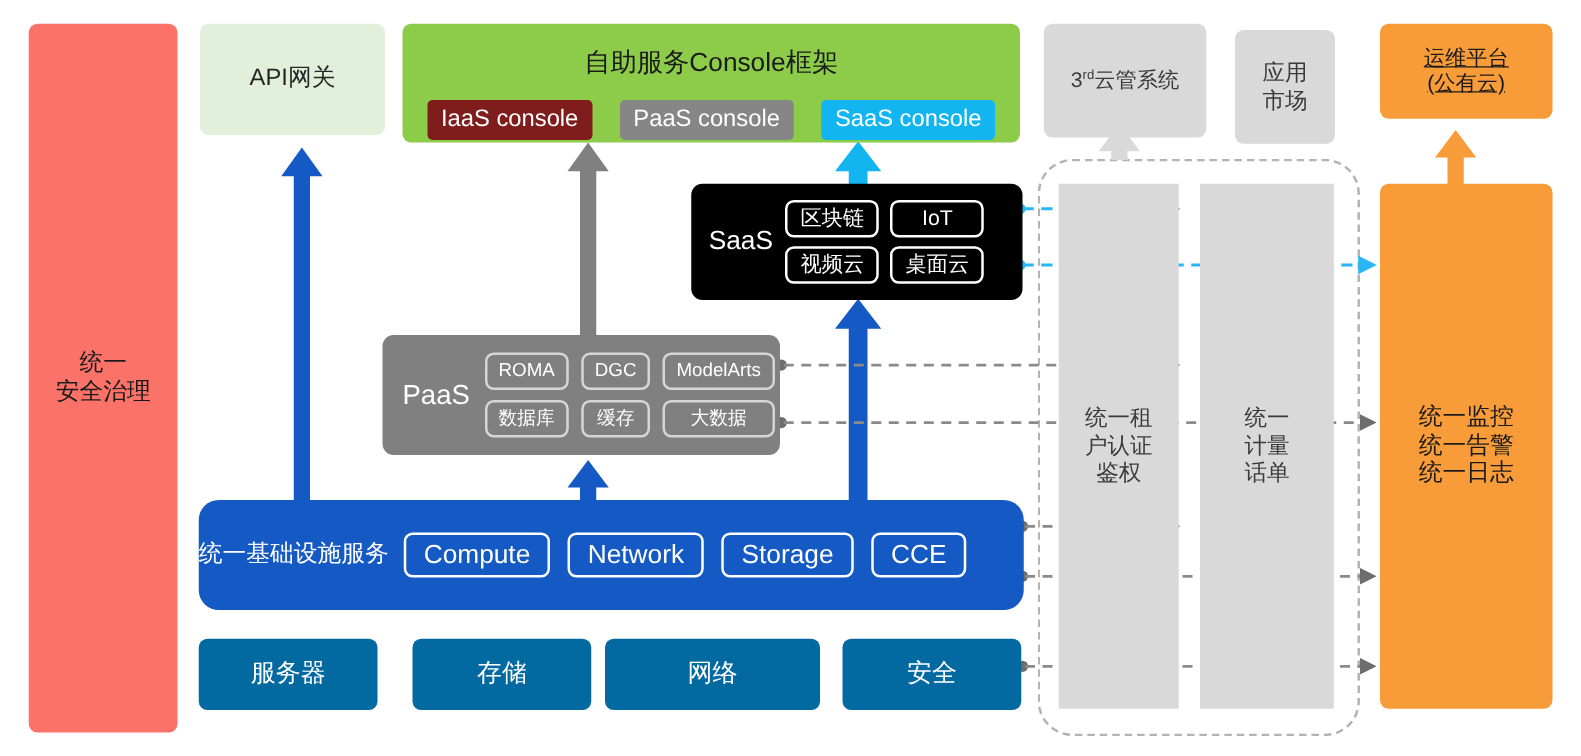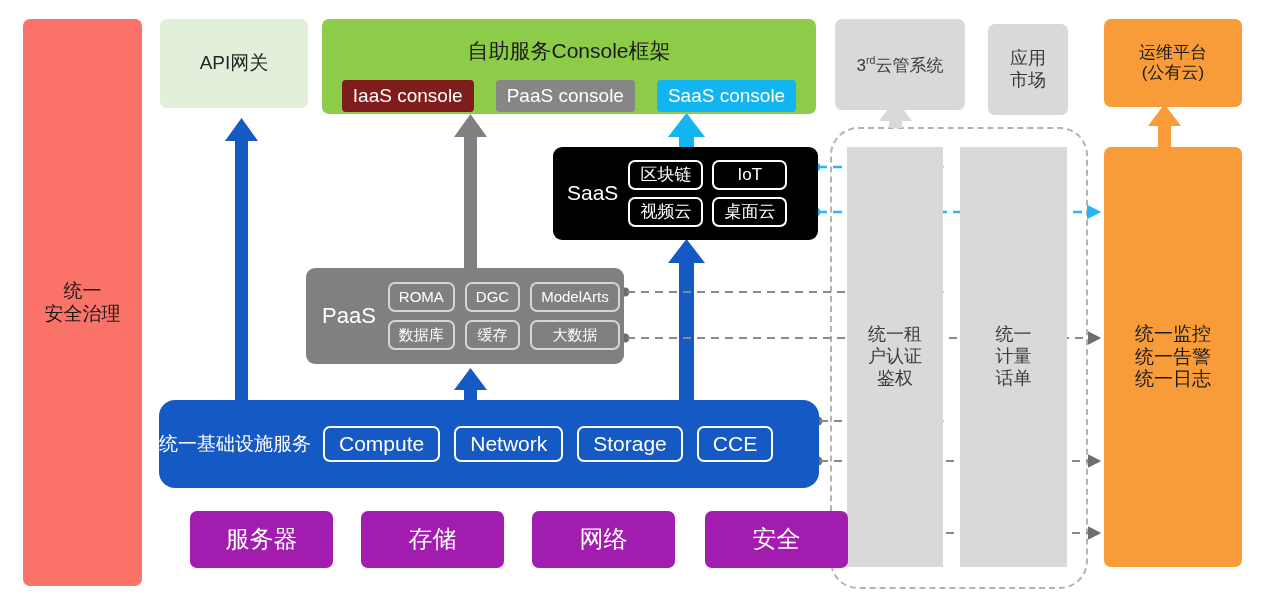--- a/index.html
+++ b/index.html
@@ -49,21 +49,21 @@
              padding:4px 9px;text-align:center;white-space:nowrap;}
 
   
   .infra{background:#1559c4;border-radius:16px;justify-content:flex-start;}
   .infra-label{color:#fff;font-size:19px;margin-right:12px;white-space:nowrap;}
   .infra-chips{display:flex;gap:14px;}
   .infra-chip{border:2px solid #ffffff;border-radius:7px;color:#fff;font-size:21px;
               padding:4px 14px;white-space:nowrap;}
 
   
-  .blue-box{background:#a21caf;border-radius:7px;color:#fff;font-size:24px;margin-left:31px;}
+  .blue-box{background:#0369a1;border-radius:7px;color:#fff;font-size:20px;}
 
   
   .grey-col{background:#d9d9d9;color:#3b3b3b;font-size:18px;line-height:1.22;}
 
   
   .dash-zone{position:absolute;border:2px dashed #b3b3b3;border-radius:28px;box-sizing:border-box;}
 
   svg.overlay{position:absolute;left:0;top:0;width:1265px;height:605px;pointer-events:none;}
 </style>
 </head>
@@ -163,21 +163,21 @@
 
   <div class="box grey-box" style="left:835px;top:19px;width:130px;height:91px;">
     <span>
       <span>3</span><span class="sup">rd</span><span>云管系统</span>
     </span>
   </div>
 
   <div class="box grey-box small" style="left:988px;top:24px;width:80px;height:91px;white-space:pre-line;">应用
 市场</div>
 
-  <div class="box orange-box" style="left:1104px;top:19px;width:138px;height:88px;white-space:pre-line;">运维平台
+  <div class="box orange-box" style="left:1104px;top:19px;width:138px;height:76px;white-space:pre-line;text-decoration:underline;">运维平台
 (公有云)</div>
 
   <div class="box grey-col" style="left:847px;top:147px;width:96px;height:420px;white-space:pre-line;">统一租
 户认证
 鉴权</div>
   <div class="box grey-col" style="left:960px;top:147px;width:107px;height:420px;white-space:pre-line;">统一
 计量
 话单</div>
 
   <div class="box orange-col" style="left:1104px;top:147px;width:138px;height:420px;white-space:pre-line;">统一监控
@@ -211,16 +211,16 @@
     <div class="infra-chips">
       <div class="infra-chip">Compute</div>
       <div class="infra-chip">Network</div>
       <div class="infra-chip">Storage</div>
       <div class="infra-chip">CCE</div>
     </div>
   </div>
 
   <div class="box blue-box" style="left:159px;top:511px;width:143px;height:57px;">服务器</div>
   <div class="box blue-box" style="left:330px;top:511px;width:143px;height:57px;">存储</div>
-  <div class="box blue-box" style="left:501px;top:511px;width:143px;height:57px;">网络</div>
+  <div class="box blue-box" style="left:484px;top:511px;width:172px;height:57px;">网络</div>
   <div class="box blue-box" style="left:674px;top:511px;width:143px;height:57px;">安全</div>
 
 </div>
 
 </body></html>

